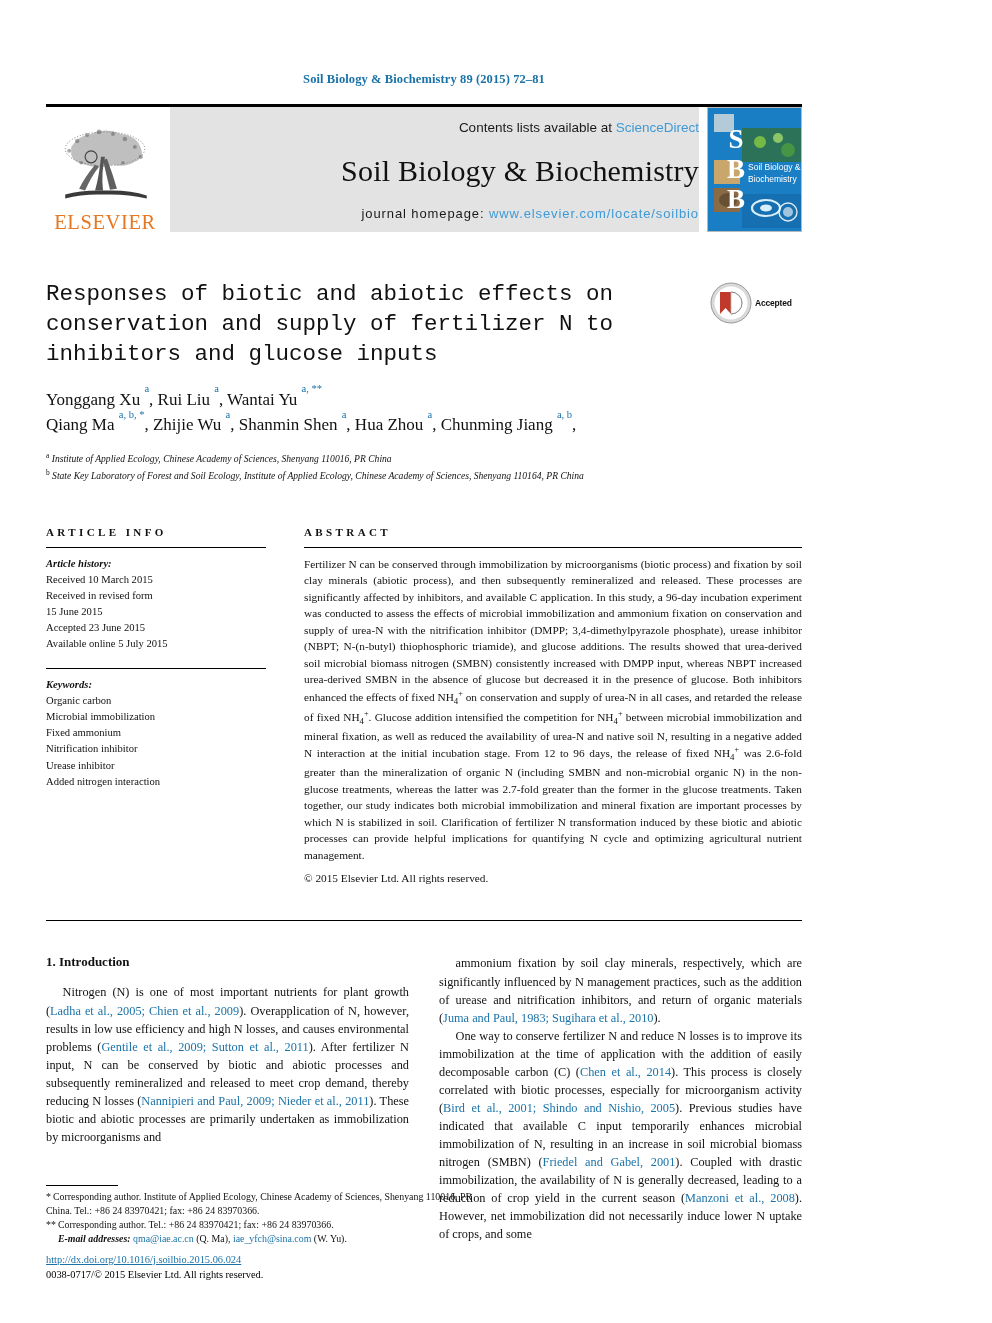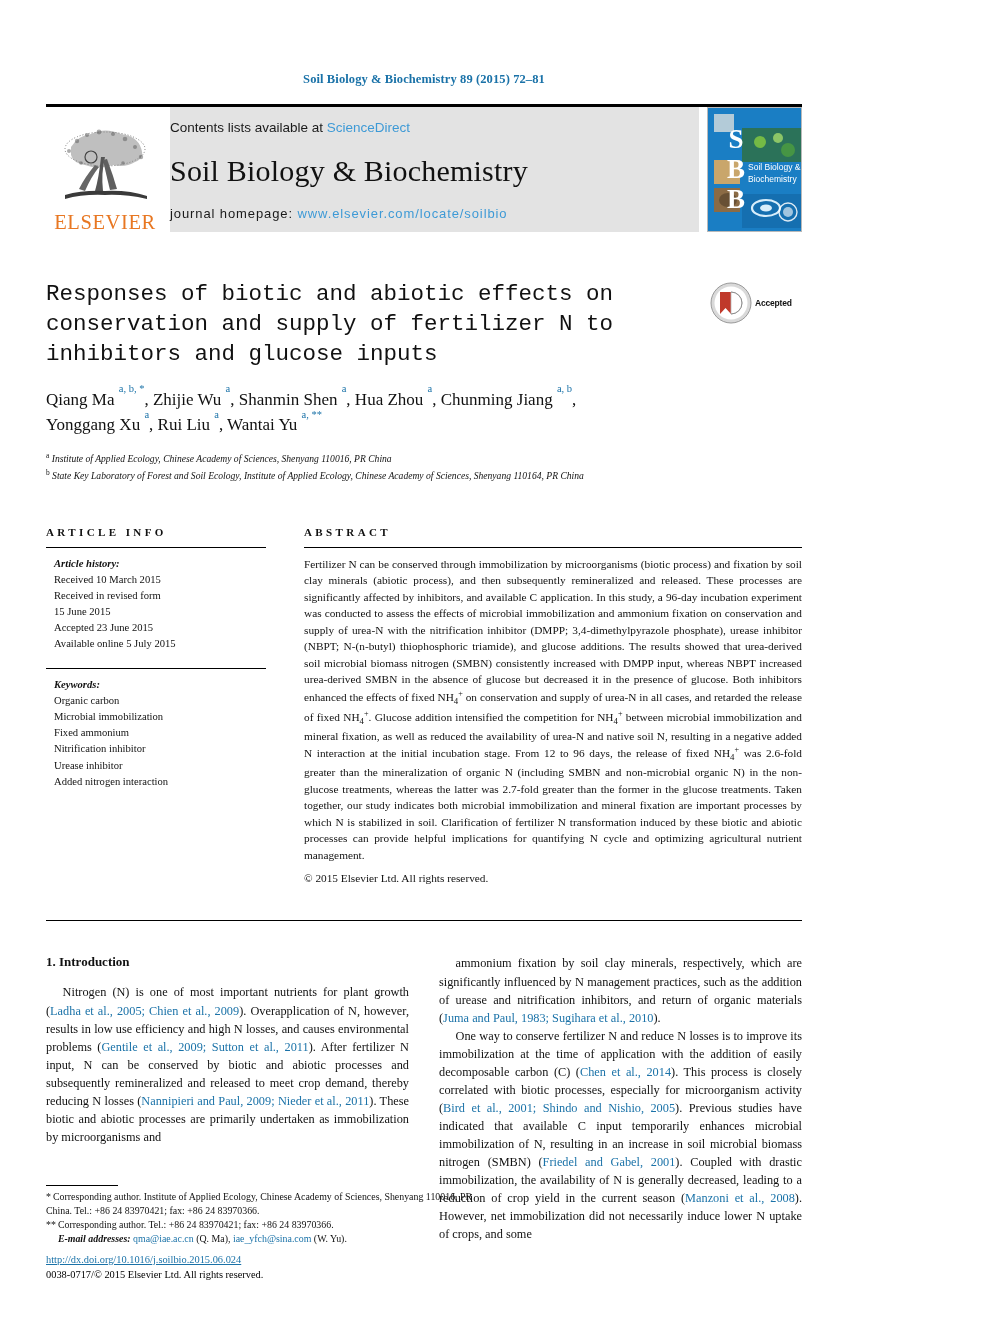--- a/index.html
+++ b/index.html
@@ -40,40 +40,40 @@
     display: flex;
     align-items: stretch;
     height: 125px;
   }
   .elsevier-logo {
     width: 118px;
     flex: 0 0 118px;
     display: flex;
     flex-direction: column;
     align-items: center;
-    justify-content: flex-end;
-    padding-top: 4px;
+    justify-content: flex-start;
+    padding-top: 20px;
   }
   .tree-svg { display:block; }
   .elsevier-word {
     font-family: "Liberation Serif", serif;
     color: #E87722;
     font-size: 20.5px;
     letter-spacing: 0.6px;
     line-height: 1;
     margin-top: 1px;
   }
   .masthead-center {
     flex: 1 1 auto;
     background: #e3e3e3;
     display: flex;
     flex-direction: column;
-    align-items: flex-start;
+    align-items: flex-end;
     justify-content: space-between;
-    padding: 13px 0 11px 0;
+    padding: 13px 0 11px 8px;
     margin-left: 6px;
     margin-right: 8px;
   }
   .contents-line {
     font-family: "Liberation Sans", sans-serif;
     font-size: 13.5px;
     color: #1a1a1a;
   }
   .contents-line .sd { color: #3e9ad6; }
   .journal-name {
@@ -172,21 +172,20 @@
   }
   .rule {
     border-top: 1.3px solid #000;
     margin: 9px 0 8px 0;
   }
   .rule.thin { border-top: 1.1px solid #000; }
   .info-group {
     font-size: 10.6px;
     line-height: 1.52;
     color: #111;
-    margin-left: 8px;
   }
   .info-group .lbl { font-style: italic; font-weight: bold; }
 
   .abstract-body {
     font-size: 11.3px;
     line-height: 1.465;
     text-align: justify;
     color: #111;
   }
   .abstract-copy {
@@ -326,22 +325,22 @@
         <text x="40" y="62" font-family="Liberation Sans, sans-serif" font-size="8.5" fill="#ffffff">Soil Biology &amp;</text>
         <text x="40" y="74" font-family="Liberation Sans, sans-serif" font-size="8.5" fill="#ffffff">Biochemistry</text>
       </svg>
     </div>
   </div>
 
   <div class="title-block">
     <div class="title-text">
       <h1 class="article-title">Responses of biotic and abiotic effects on conservation and supply of fertilizer N to inhibitors and glucose inputs</h1>
       <div class="authors">
+        <div>Yonggang Xu <sup>a</sup>, Rui Liu <sup>a</sup>, Wantai Yu <sup>a, **</sup></div>
         <div>Qiang Ma <sup>a, b, *</sup>, Zhijie Wu <sup>a</sup>, Shanmin Shen <sup>a</sup>, Hua Zhou <sup>a</sup>, Chunming Jiang <sup>a, b</sup>,</div>
-        <div>Yonggang Xu <sup>a</sup>, Rui Liu <sup>a</sup>, Wantai Yu <sup>a, **</sup></div>
       </div>
       <div class="affiliations">
         <div><sup>a</sup> <span>Institute of Applied Ecology, Chinese Academy of Sciences, Shenyang 110016, PR China</span></div>
         <div><sup>b</sup> <span>State Key Laboratory of Forest and Soil Ecology, Institute of Applied Ecology, Chinese Academy of Sciences, Shenyang 110164, PR China</span></div>
       </div>
     </div>
     <div class="crossmark">
       <svg width="42" height="42" viewBox="0 0 42 42">
         <circle cx="21" cy="21" r="20" fill="#d9d9d9" stroke="#9a9a9a" stroke-width="1"></circle>
         <circle cx="21" cy="21" r="16.5" fill="#ffffff"></circle>

